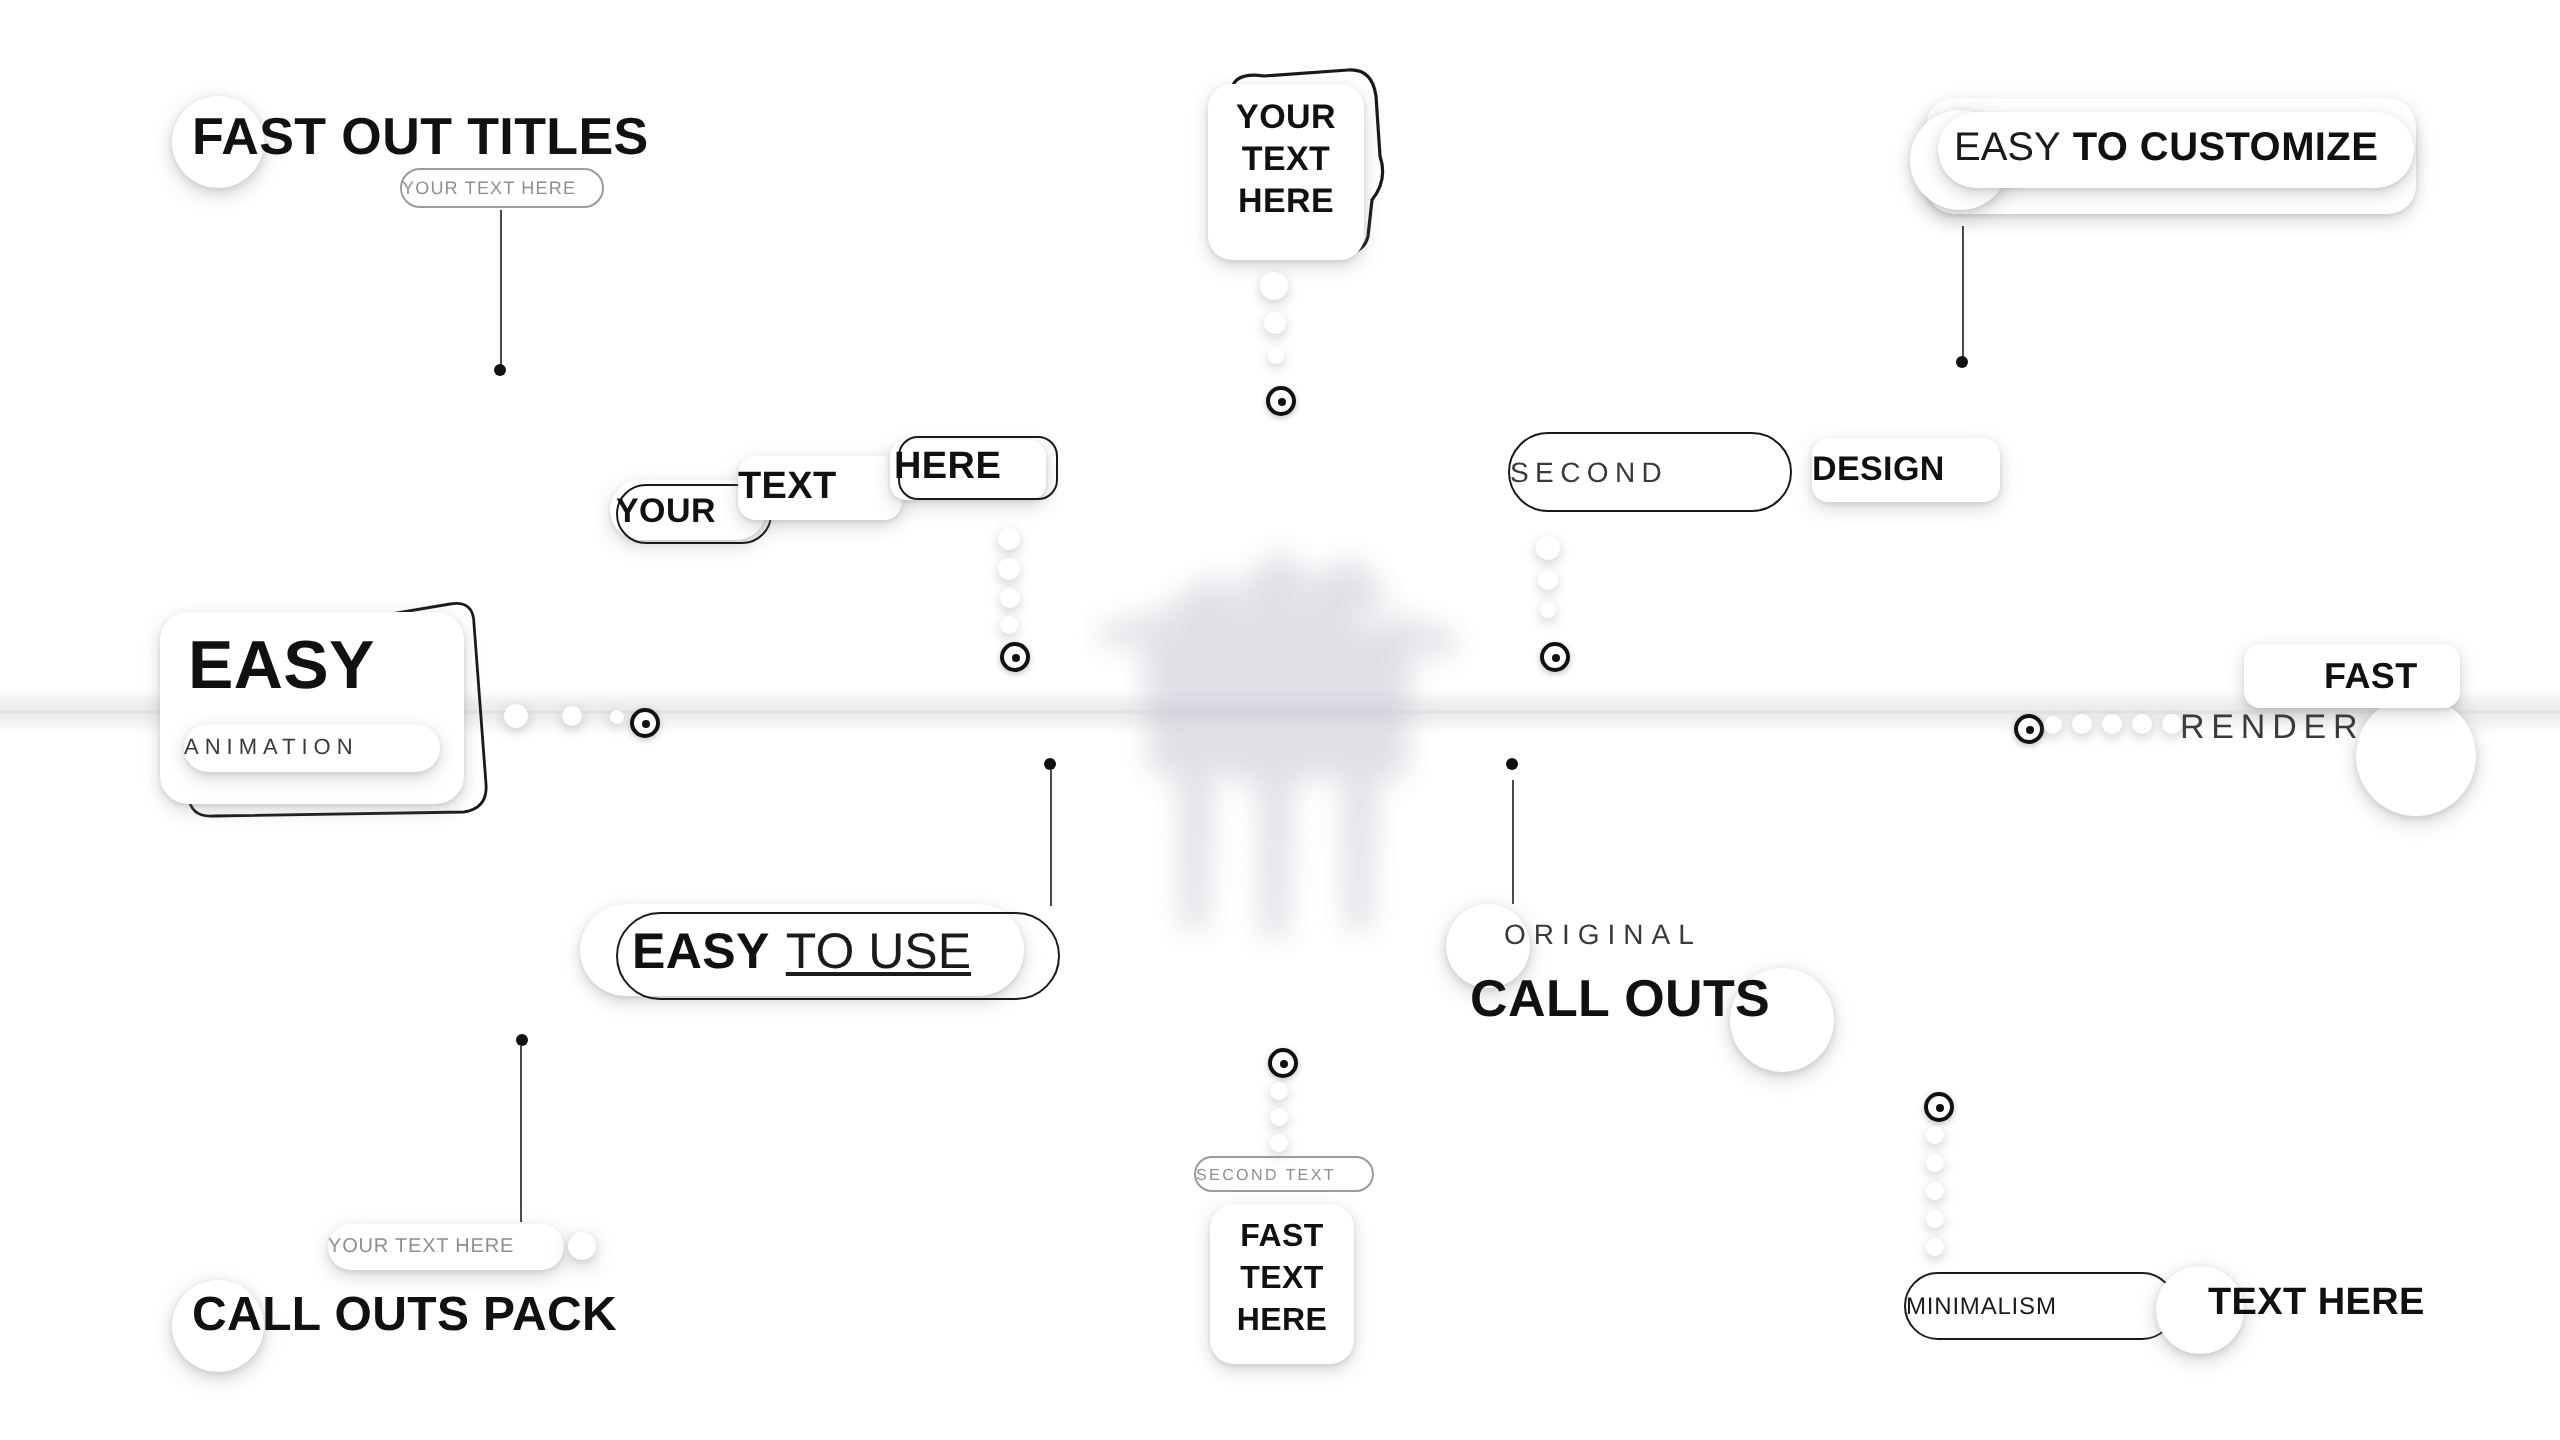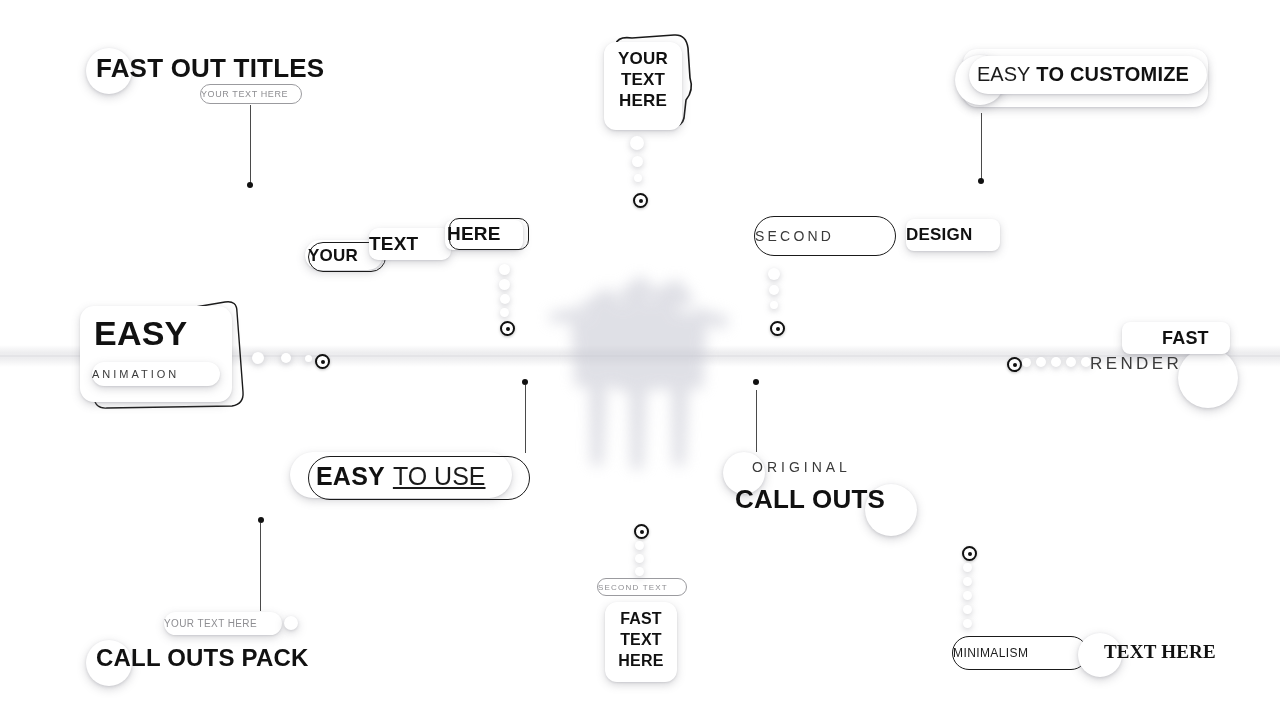--- a/index.html
+++ b/index.html
@@ -246,16 +246,16 @@
   <div class="trailc" style="left:963px;top:563px;width:9px;height:9px;"></div>
   <div class="trailc" style="left:963px;top:577px;width:9px;height:9px;"></div>
   <div class="trailc" style="left:963px;top:591px;width:9px;height:9px;"></div>
   <div class="trailc" style="left:963px;top:605px;width:9px;height:9px;"></div>
   <div class="trailc" style="left:963px;top:619px;width:9px;height:9px;"></div>
   <div class="node" style="left:952px;top:636px;">
     <div class="outpill center" style="position:absolute;left:0;top:0;width:134px;height:32px;">
       <span class="t-light" style="font-size:12px;letter-spacing:.4px;">MINIMALISM</span>
     </div>
     <div class="softcircle" style="position:absolute;left:126px;top:-3px;width:44px;height:44px;"></div>
-    <div class="t-bold" style="position:absolute;left:152px;top:5px;font-size:19px;white-space:nowrap;font-family:Liberation Serif, serif;">TEXT HERE</div>
+    <div class="t-bold" style="position:absolute;left:152px;top:5px;font-size:19px;white-space:nowrap;">TEXT HERE</div>
   </div>
 
 </div>
 
 </body></html>

